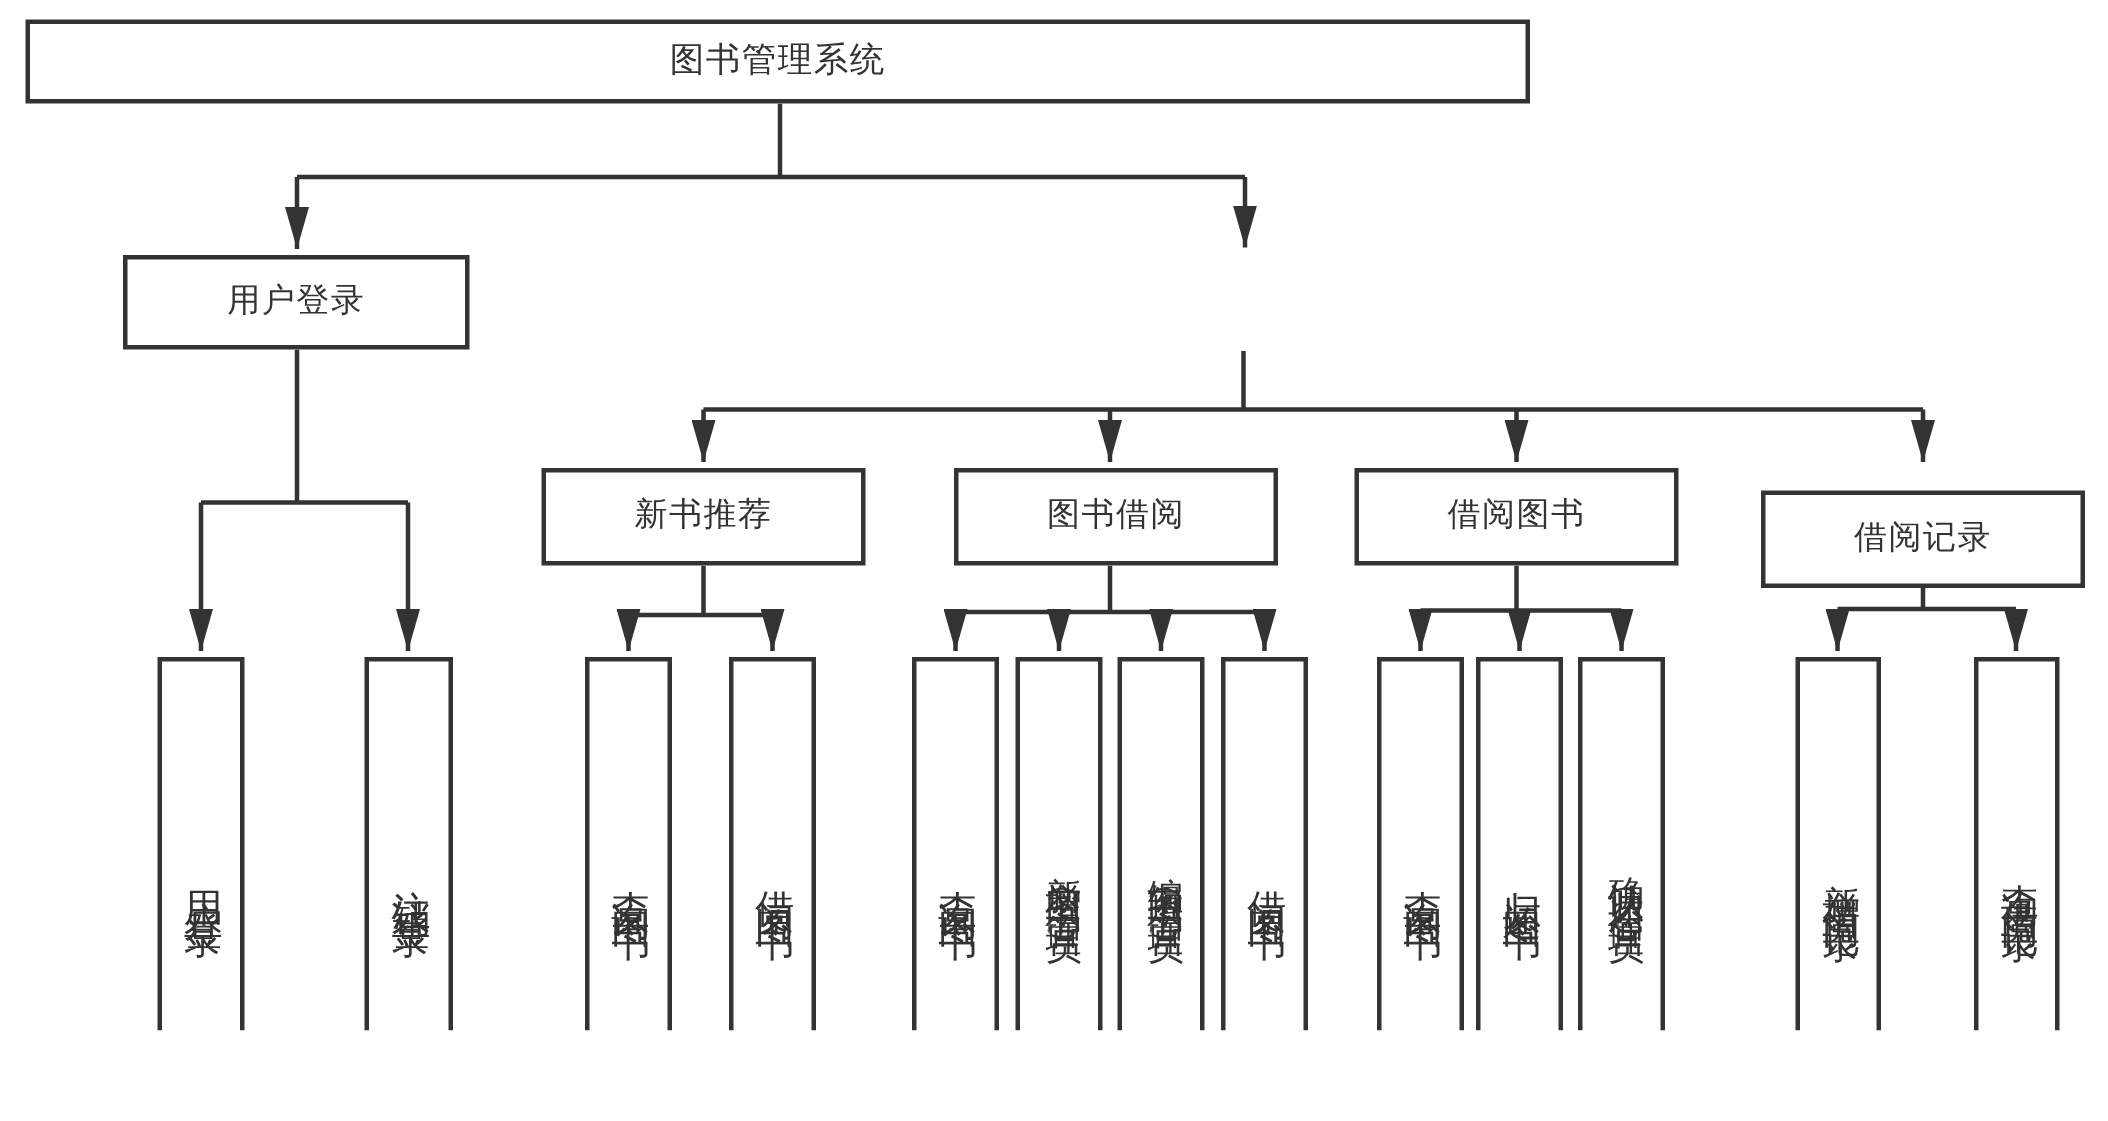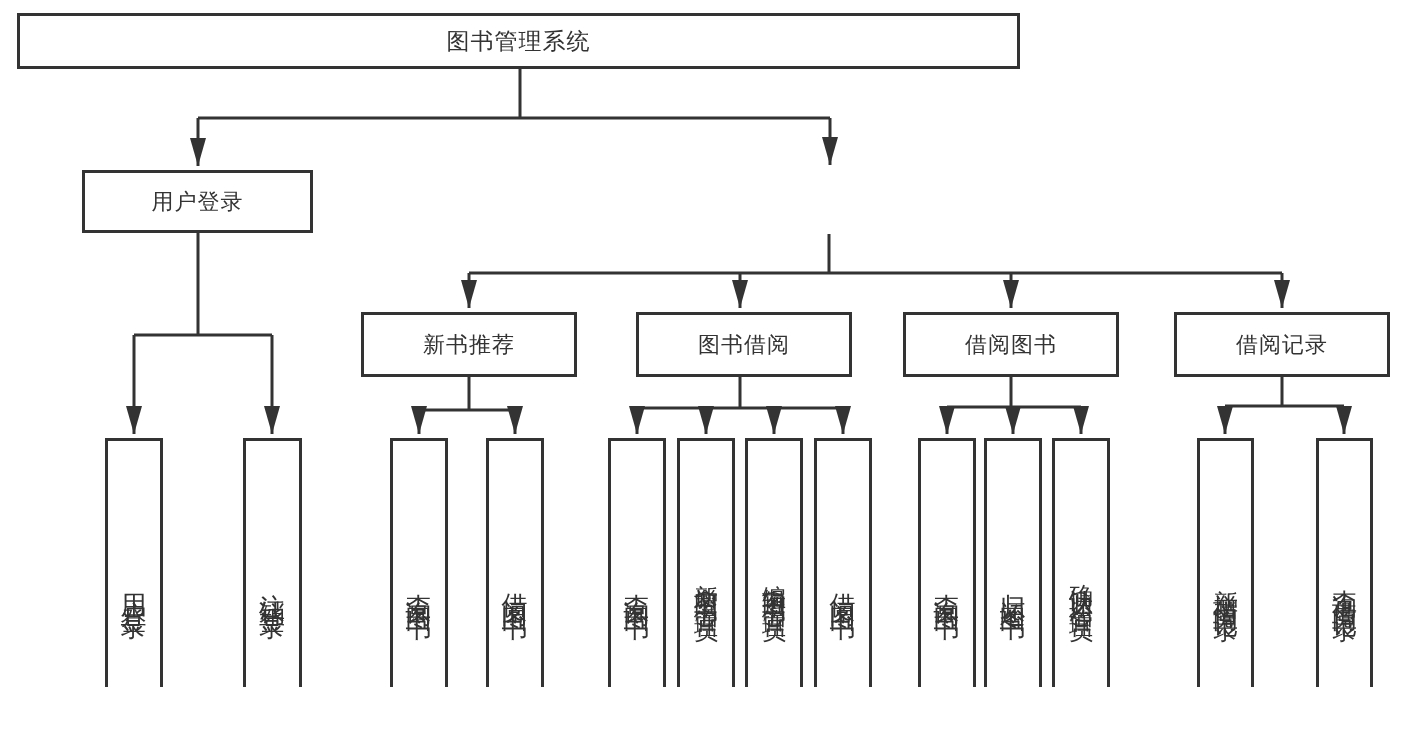--- a/index.html
+++ b/index.html
@@ -5,21 +5,21 @@
   html, body {
     margin: 0;
     padding: 0;
     background: #ffffff;
   }
   #canvas {
     position: relative;
     width: 1405px;
     height: 687px;
     background: #ffffff;
-    font-family: Liberation Sans, sans-serif;
+    font-family: Liberation Mono, monospace;
     color: #333333;
     overflow: hidden;
   }
   #wires {
     position: absolute;
     left: 0;
     top: 0;
     width: 1405px;
     height: 747px;
     pointer-events: none;
@@ -115,21 +115,21 @@
     </g>
   </svg>
 
   <div class="node hbox root" style="left:17px;top:13px;width:1003px;height:56px">图书管理系统</div>
 
   <div class="node hbox" style="left:82px;top:170px;width:231px;height:63px">用户登录</div>
 
   <div class="node hbox" style="left:361px;top:312px;width:216px;height:65px">新书推荐</div>
   <div class="node hbox" style="left:636px;top:312px;width:216px;height:65px">图书借阅</div>
   <div class="node hbox" style="left:903px;top:312px;width:216px;height:65px">借阅图书</div>
-  <div class="node hbox" style="left:1174px;top:312px;width:216px;height:65px">借阅记录</div>
+  <div class="node hbox" style="left:1174px;top:327px;width:216px;height:65px">借阅记录</div>
 
   <div class="node vbox" style="left:105px;top:438px;width:58px;height:298px">用户登录</div>
   <div class="node vbox" style="left:243px;top:438px;width:59px;height:298px">注销登录</div>
 
   <div class="node vbox" style="left:390px;top:438px;width:58px;height:298px">查询图书</div>
   <div class="node vbox" style="left:486px;top:438px;width:58px;height:298px">借阅图书</div>
 
   <div class="node vbox" style="left:608px;top:438px;width:58px;height:298px">查询图书</div>
   <div class="node vbox tight" style="left:677px;top:438px;width:58px;height:298px">新增图书（管理员）</div>
   <div class="node vbox tight" style="left:745px;top:438px;width:58px;height:298px">编辑图书（管理员）</div>

